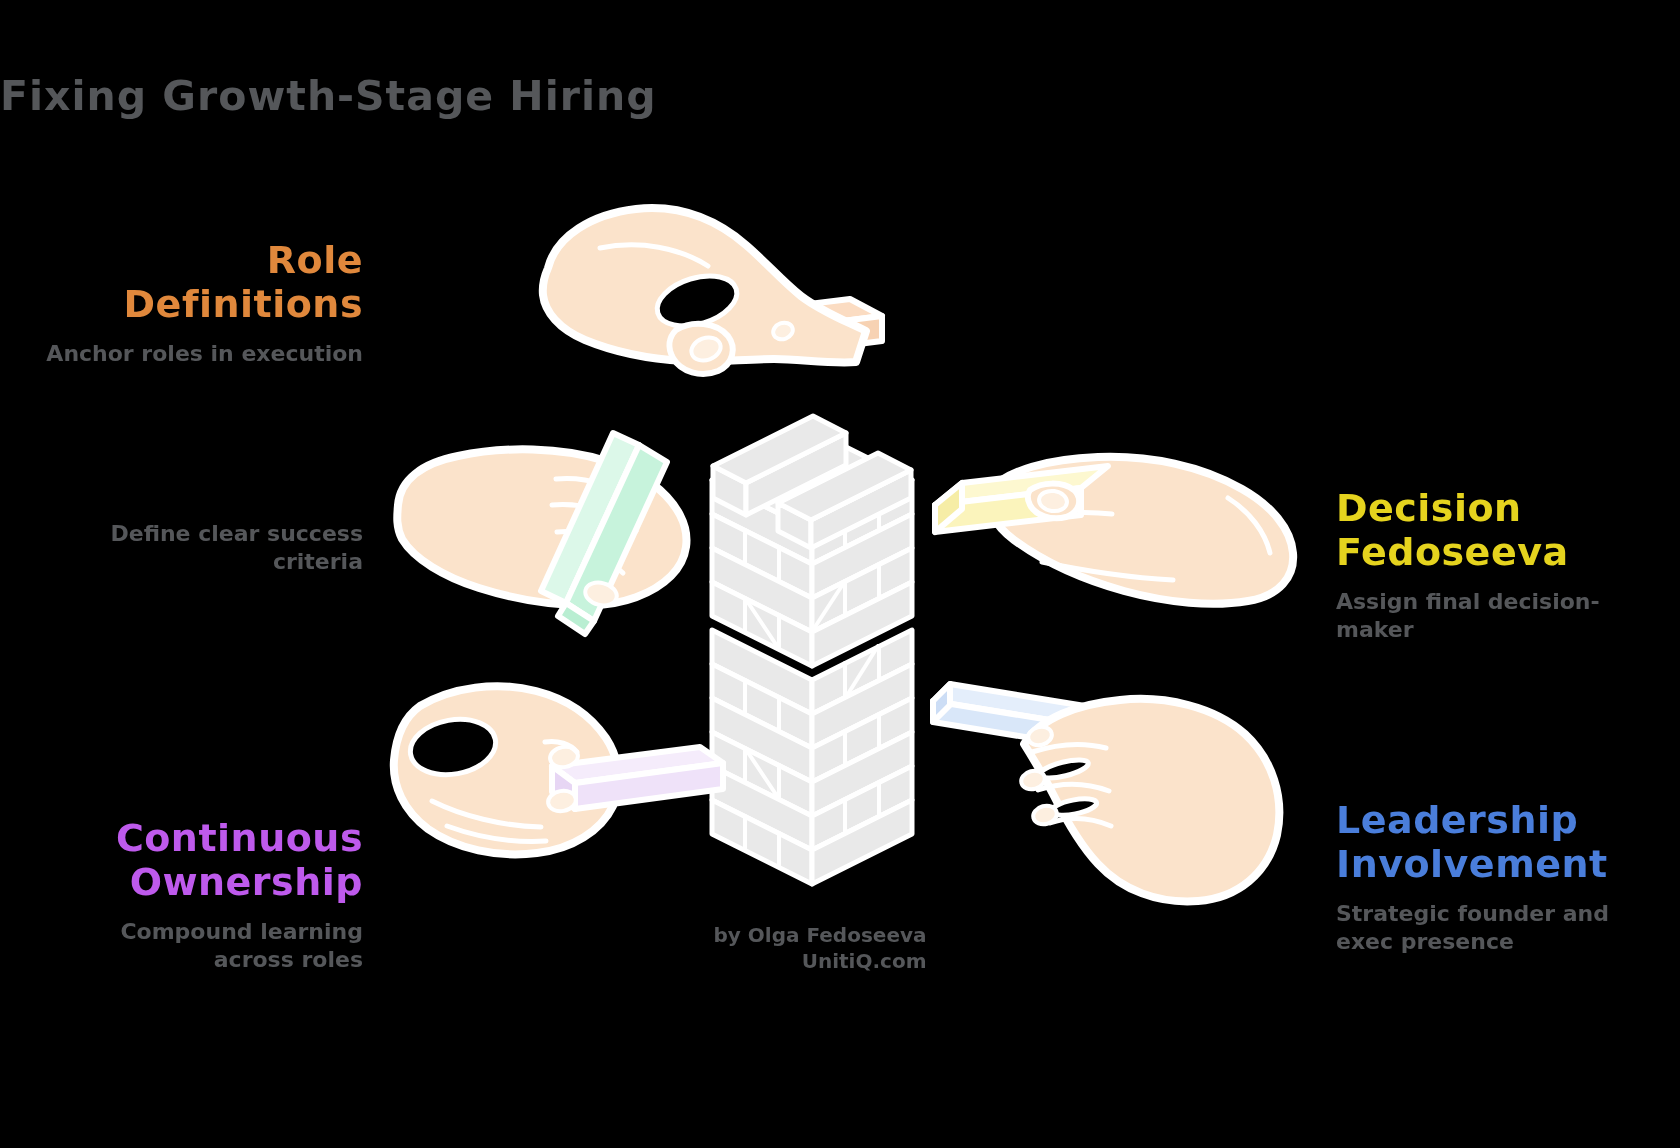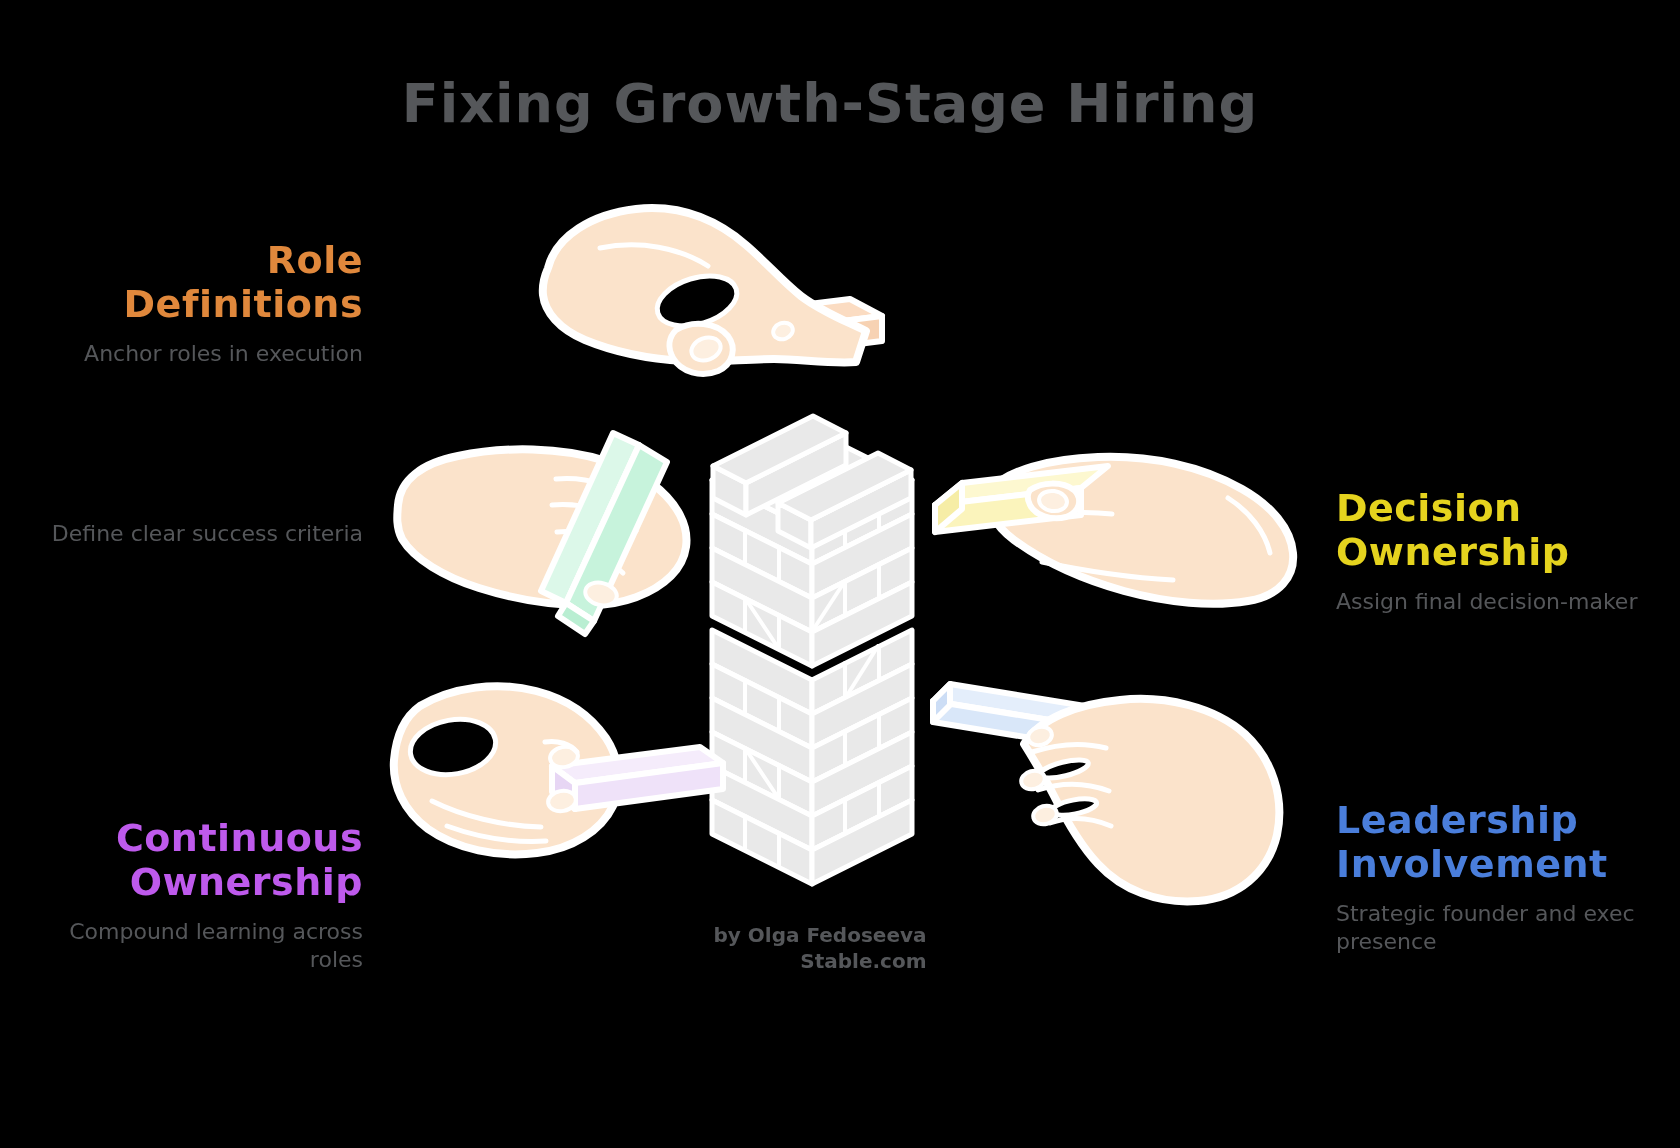--- a/index.html
+++ b/index.html
@@ -3,28 +3,28 @@
 <meta charset="utf-8">
 <style>
   html,body{margin:0;padding:0;background:#000;}
   .stage{
     position:relative;width:1680px;height:1148px;background:#000;overflow:hidden;
     font-family:"DejaVu Sans", sans-serif;
   }
   .stage svg{position:absolute;left:0;top:0;}
   .page-title{
     position:absolute;left:0;top:72px;width:1660px;margin:0;
-    text-align:center;font-size:54px;font-weight:bold;letter-spacing:1px;
+    text-align:left;font-size:41px;font-weight:bold;letter-spacing:1px;
     color:#55575A;
   }
   .principle{position:absolute;}
   .principle.side-left{width:320px;text-align:right;}
   .principle.side-right{width:320px;text-align:left;}
   .p-label{font-size:38px;font-weight:bold;line-height:1.16;letter-spacing:0.5px;}
-  .p-desc{margin-top:14px;font-size:22px;font-weight:normal;line-height:1.25;color:#55575A;}
+  .p-desc{margin-top:14px;font-size:22px;font-weight:bold;line-height:1.25;color:#55575A;}
   .pos-role{right:1317px;top:238px;}
   .pos-stable{right:1317px;top:506px;}
   .pos-continuous{right:1317px;top:776px;}
   .pos-decision{left:1336px;top:486px;}
   .pos-leadership{left:1336px;top:798px;}
   .attribution{
     position:absolute;left:820px;top:922px;transform:translateX(-50%);
     text-align:right;color:#55575A;font-size:20px;font-weight:bold;line-height:1.3;
     white-space:nowrap;
   }
@@ -204,27 +204,27 @@
   <div class="principle side-left pos-stable">
     <div class="p-desc">Define clear success criteria</div>
   </div>
 
   <div class="principle side-left pos-continuous">
     <div class="p-label" style="color: rgb(190, 90, 236); margin-top: 40px;">Continuous Ownership</div>
     <div class="p-desc">Compound learning across roles</div>
   </div>
 
   <div class="principle side-right pos-decision">
-    <div class="p-label" style="color: rgb(229, 211, 30);">Decision Ownership</div>
+    <div class="p-label" style="color: rgb(229, 211, 30);">Decision Fedoseeva</div>
     <div class="p-desc">Assign final decision-maker</div>
   </div>
 
   <div class="principle side-right pos-leadership">
     <div class="p-label" style="color: rgb(74, 126, 219);">Leadership Involvement</div>
     <div class="p-desc">Strategic founder and exec presence</div>
   </div>
 
   <div class="attribution">
     <div>by Olga Fedoseeva</div>
-    <div>Stable.com</div>
+    <div>UnitiQ.com</div>
   </div>
 
 </div>
 
 </body></html>

